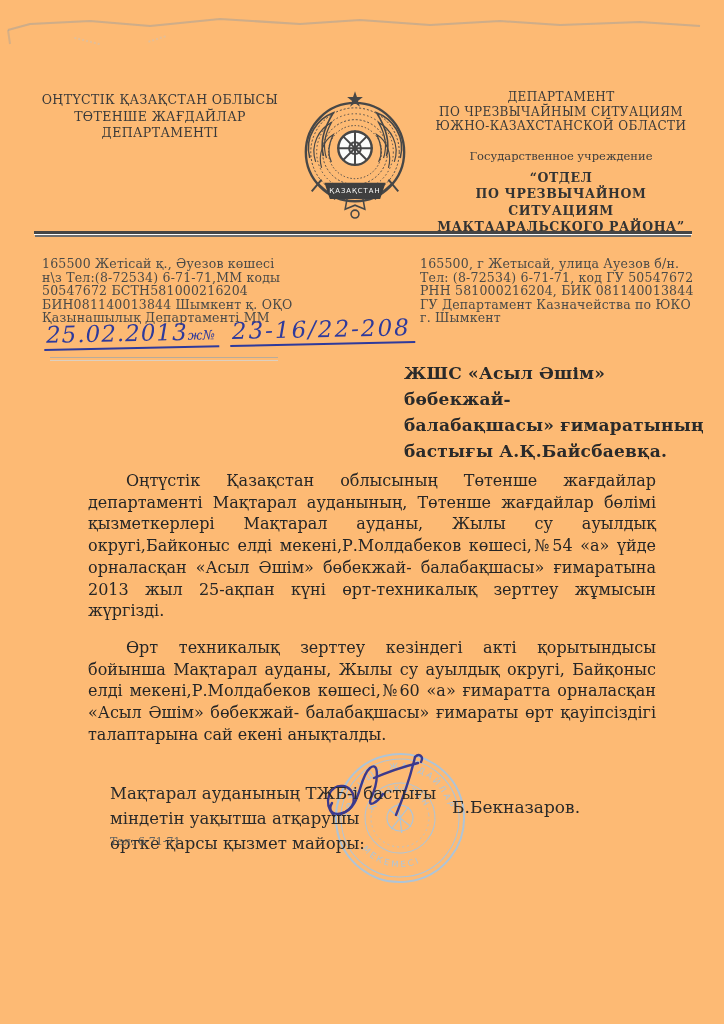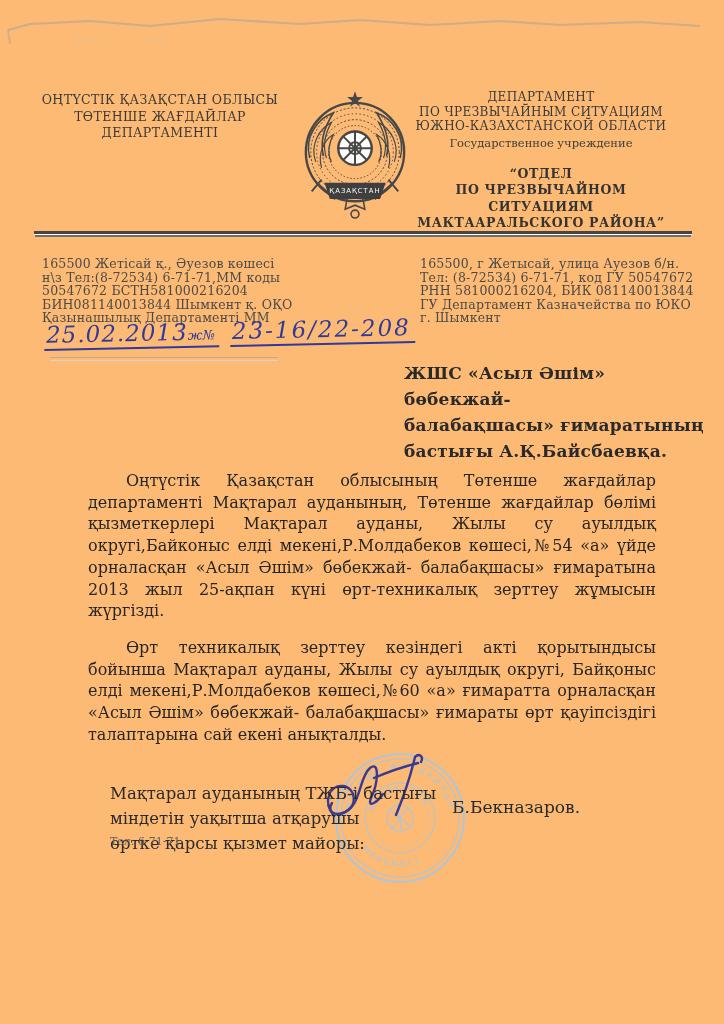--- a/index.html
+++ b/index.html
@@ -6,29 +6,29 @@
   .page{
     position:relative;width:724px;height:1024px;margin:0 auto;
     background:#fdba74;overflow:hidden;
     font-family:"DejaVu Serif","Liberation Serif",serif;color:#2c2c2c;
   }
   
   .scan-top{position:absolute;left:0;top:0;width:724px;height:46px;}
   .smudge{position:absolute;border-top:2px dotted #c4c4c2;opacity:.45;}
   
   .lh-left{position:absolute;left:28px;top:92px;width:264px;text-align:center;}
-  .lh-right{position:absolute;left:404px;top:90px;width:274px;text-align:center;}
+  .lh-right{position:absolute;left:424px;top:90px;width:274px;text-align:center;}
   .dept-line{font-size:12.5px;line-height:16.5px;letter-spacing:.4px;color:#3a3a3a;font-weight:500;}
   .lh-right .dept-line{font-size:12px;line-height:14.5px;}
   .org-line{font-size:13px;line-height:19px;font-weight:bold;letter-spacing:.6px;color:#333;}
   .lh-left .org-block{margin-top:9px;}
-  .lh-right .org-block{margin-top:16px;text-align:center;}
+  .lh-right .org-block{margin-top:7px;text-align:center;}
   .lh-right .org-line{font-size:12.5px;line-height:16.5px;}
   .sub-line{font-size:12px;line-height:15px;color:#3d3d3d;}
-  .gov-line{font-size:11.5px;line-height:14px;color:#3d3d3d;margin-top:2px;}
+  .gov-line{font-size:11.5px;line-height:14px;color:#3d3d3d;margin-top:15px;}
   .emblem{position:absolute;left:296px;top:88px;width:118px;height:140px;}
   
   .rule{position:absolute;left:34px;top:231px;width:658px;height:3px;
         background:#454545;border-bottom:1px solid #fcfcfa;box-shadow:0 3px 0 -1px #6e6e6e;}
   
   .contacts-left{position:absolute;left:42px;top:257px;width:310px;}
   .contacts-right{position:absolute;left:420px;top:257px;width:296px;}
   .contact-line{font-size:12.5px;line-height:13.6px;color:#4a4a48;letter-spacing:.2px;}
   
   .refline{position:absolute;left:44px;top:318px;color:#2e3a9c;

